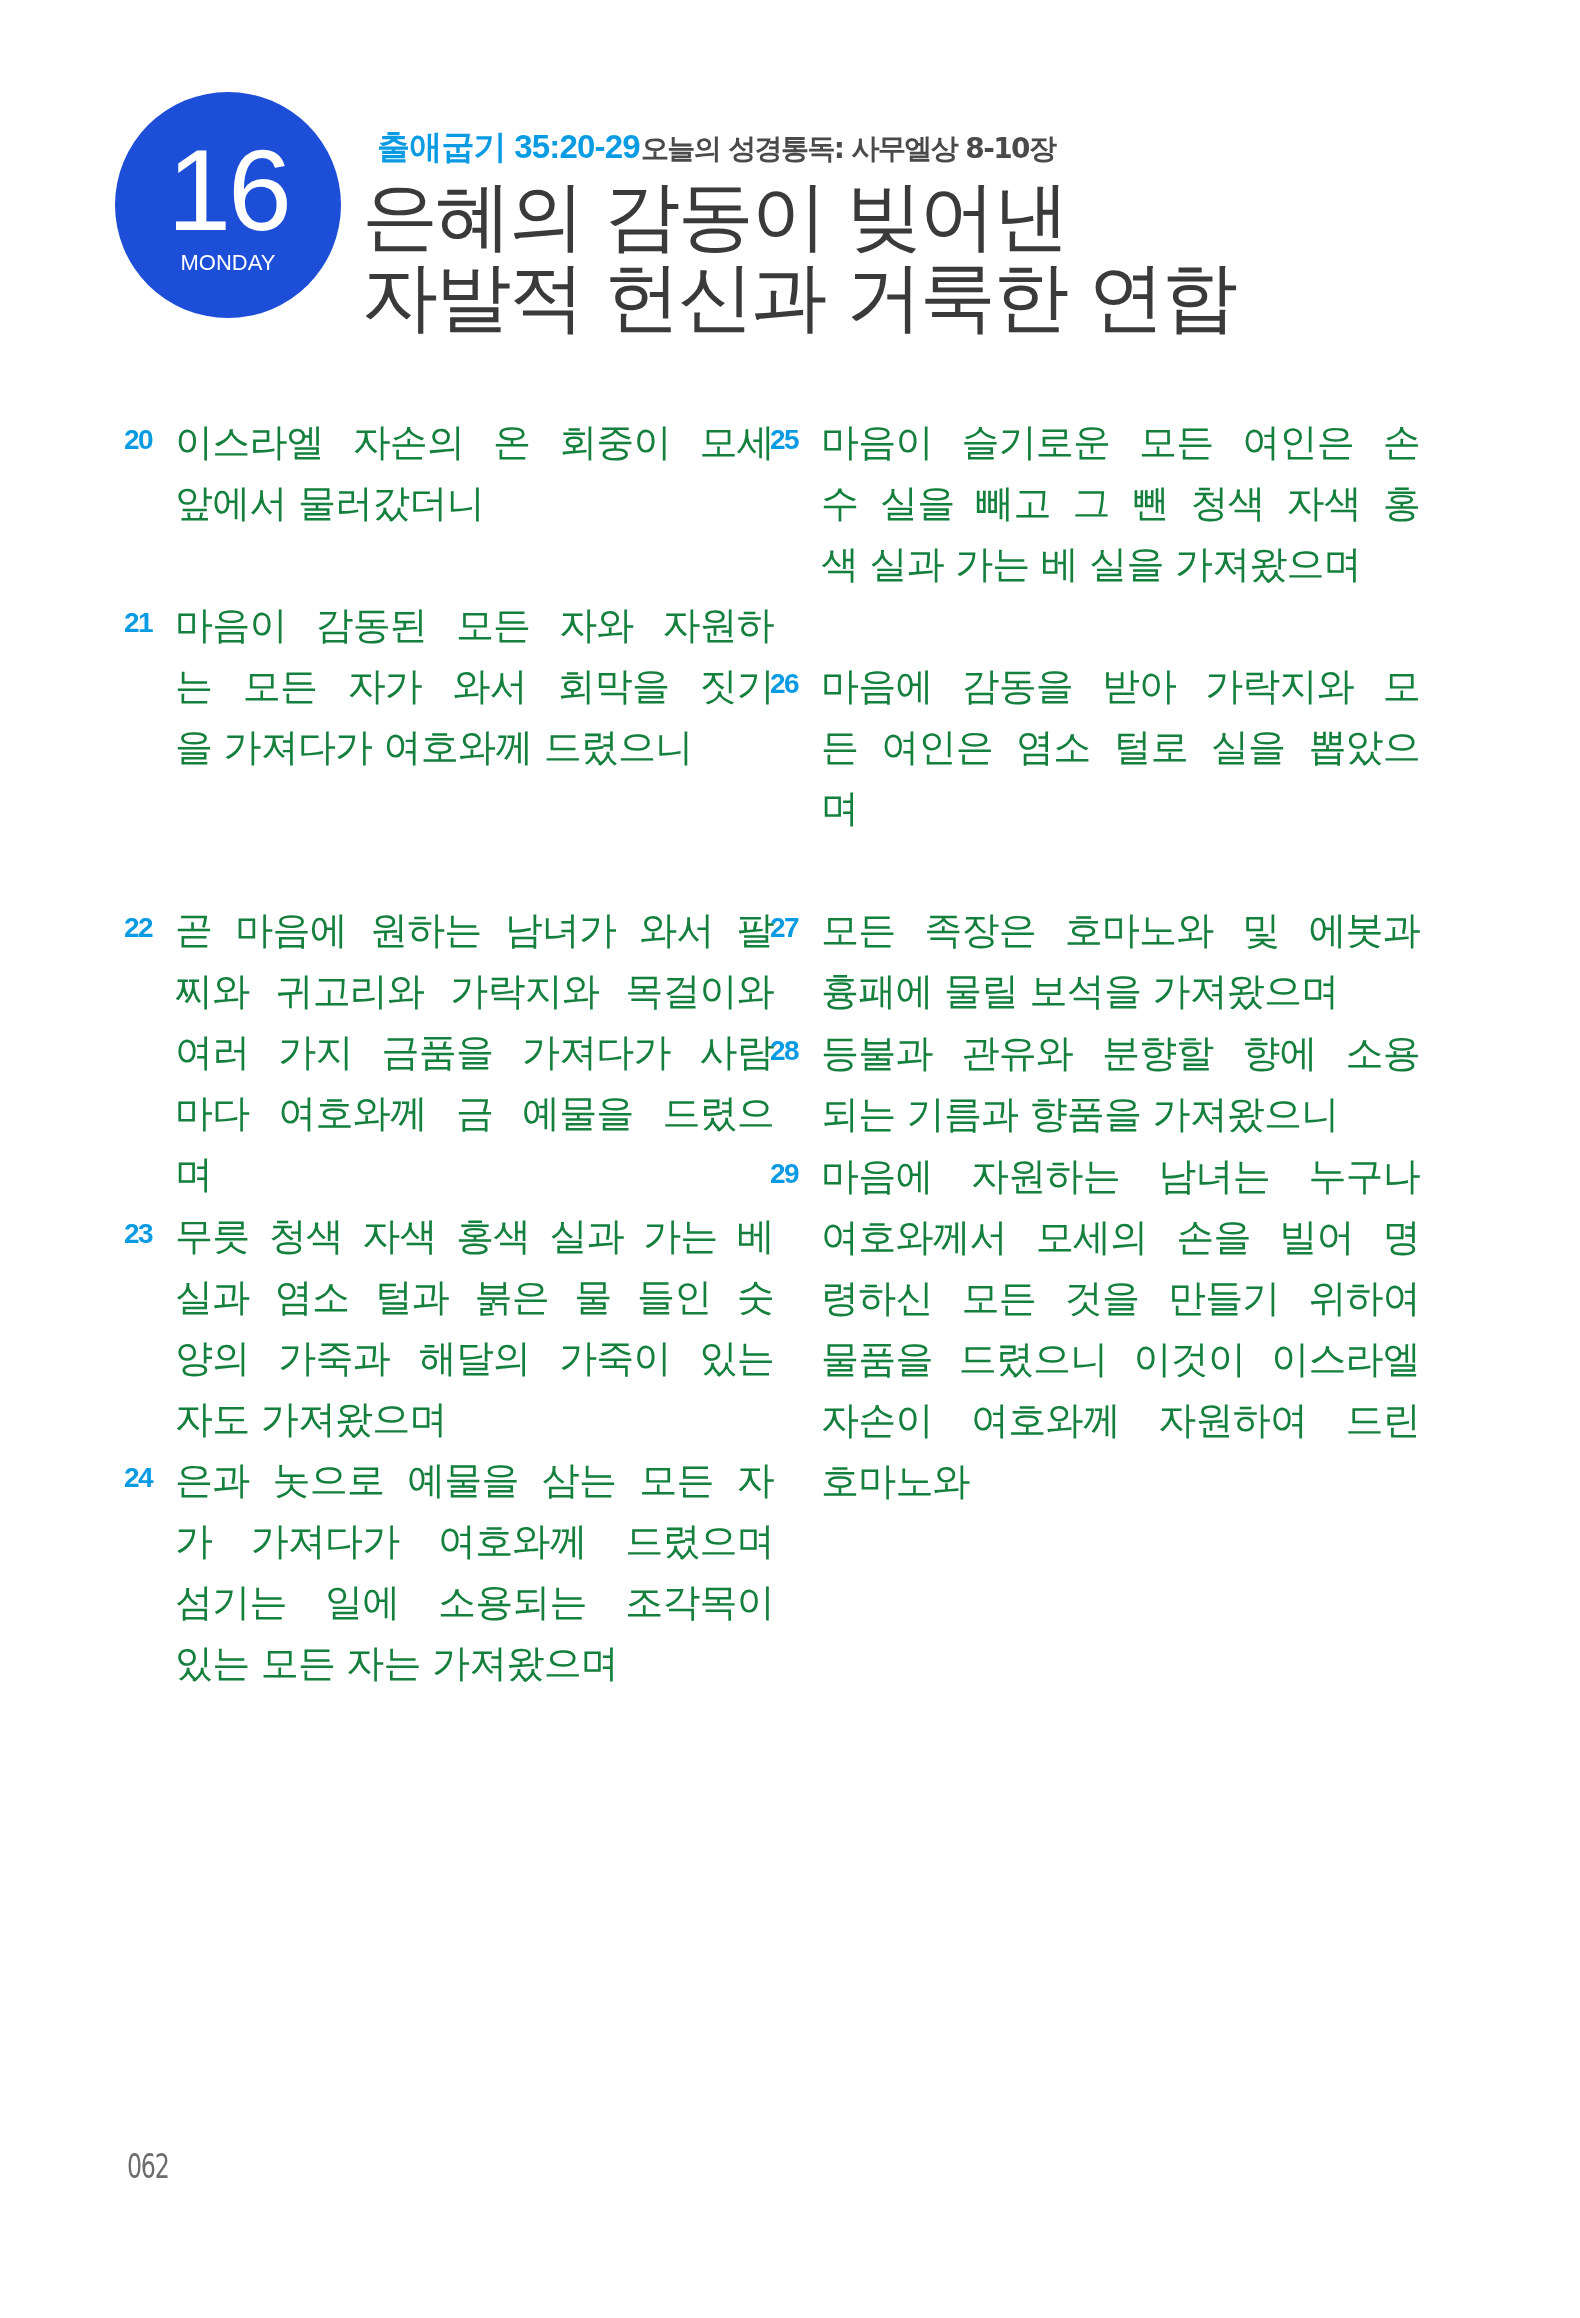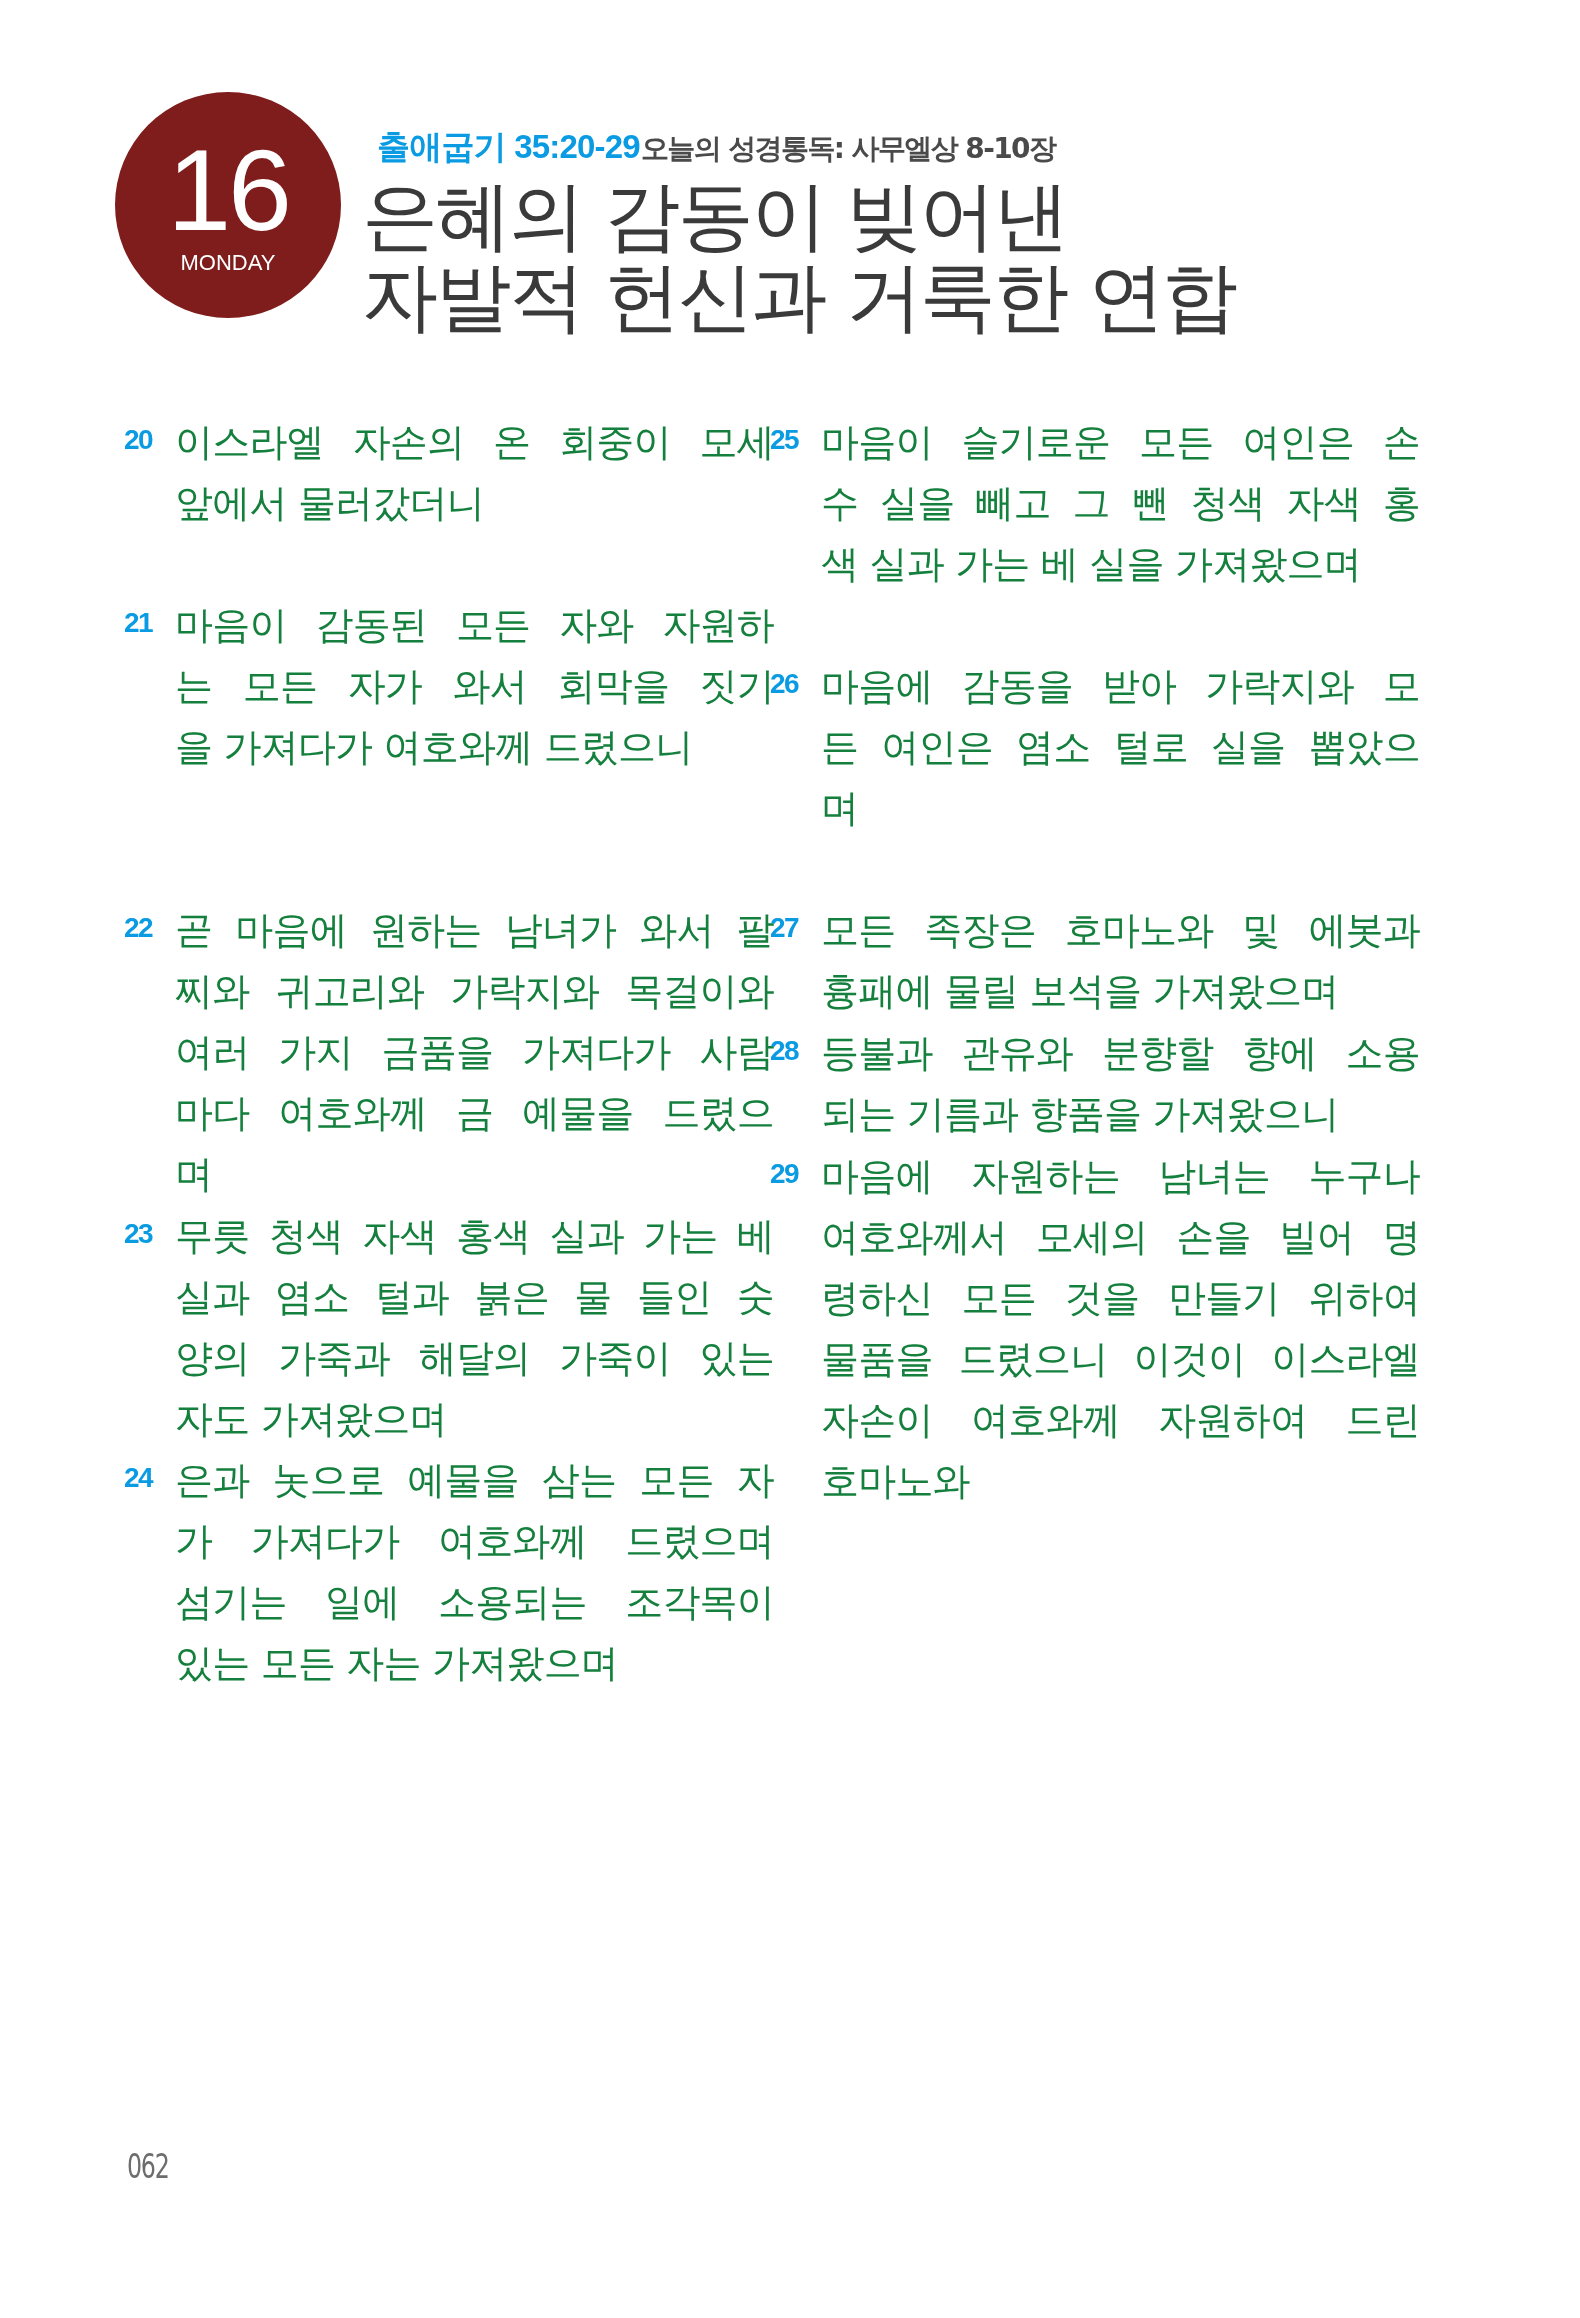--- a/index.html
+++ b/index.html
@@ -4,21 +4,21 @@
 <style>
   html, body { margin: 0; padding: 0; background: #ffffff; }
   body {
     width: 1581px; height: 2319px; position: relative; overflow: hidden;
     font-family: "DejaVu Sans", "Liberation Sans", sans-serif;
     color: #231f20;
   }
   .day-circle {
     position: absolute; left: 115px; top: 92px;
     width: 226px; height: 226px; border-radius: 50%;
-    background: #7f1d1d; color: #ffffff; text-align: center;
+    background: #1d4ed8; color: #ffffff; text-align: center;
   }
   .day-num {
     position: absolute; left: 0; right: 0; top: 41px;
     font-family: "Liberation Sans", sans-serif;
     font-size: 115px; line-height: 115px; font-weight: 300;
     letter-spacing: -3.3px;
   }
   .day-name {
     position: absolute; left: 0; right: 0; top: 158px;
     font-family: "Liberation Sans", sans-serif;

